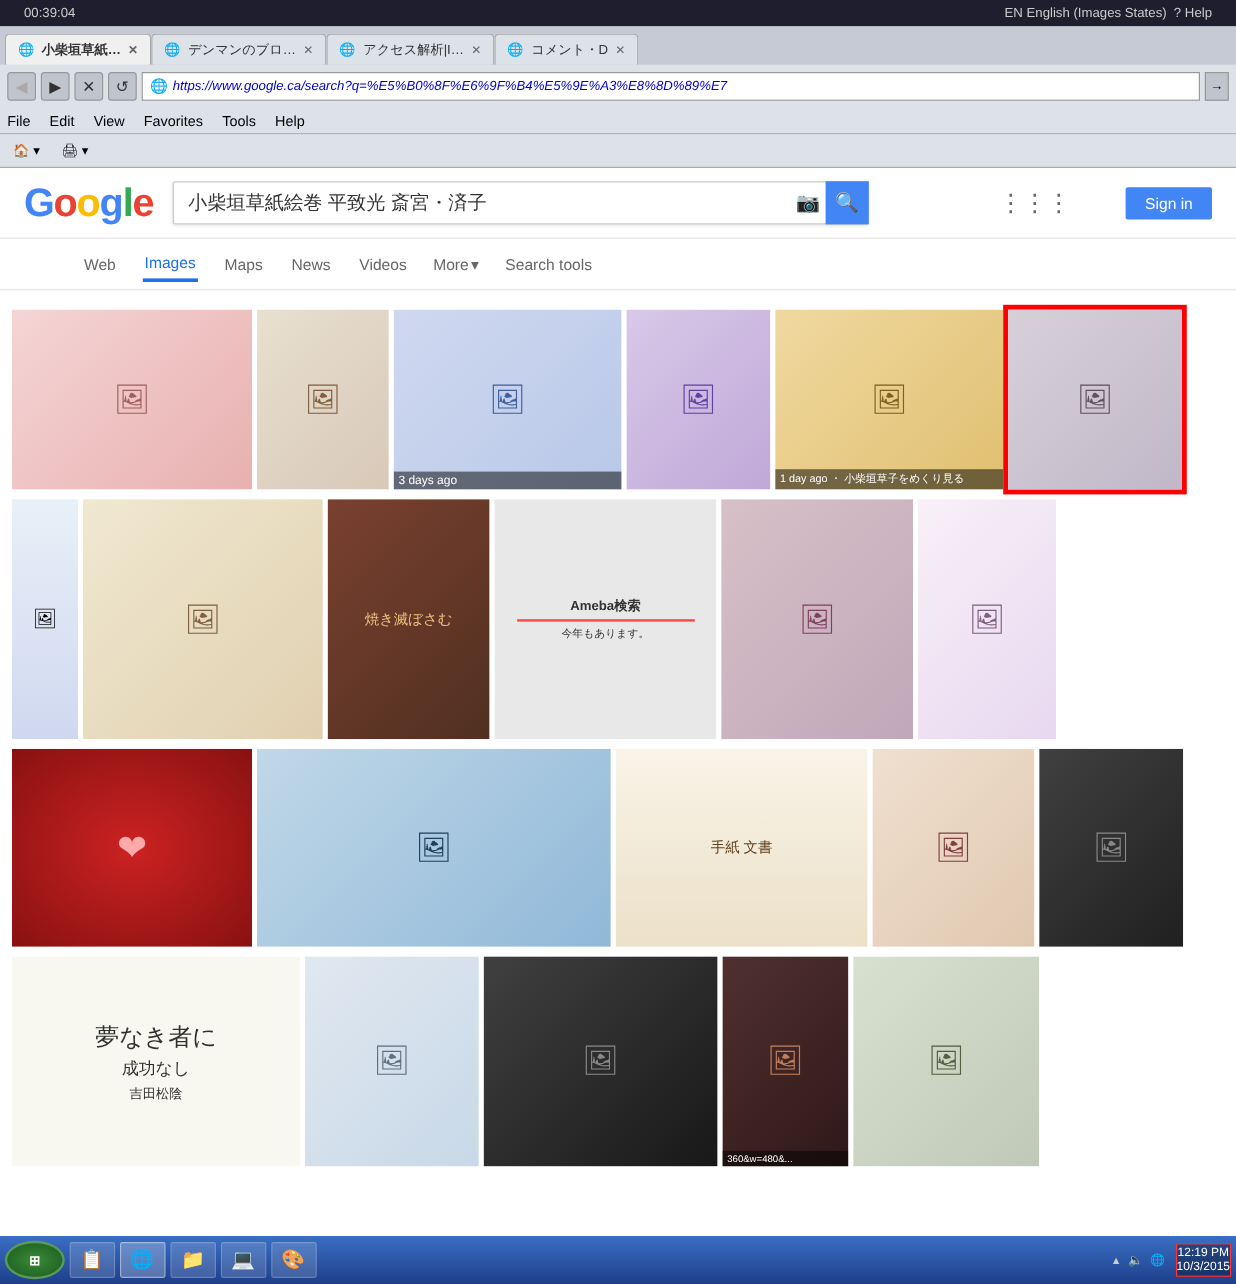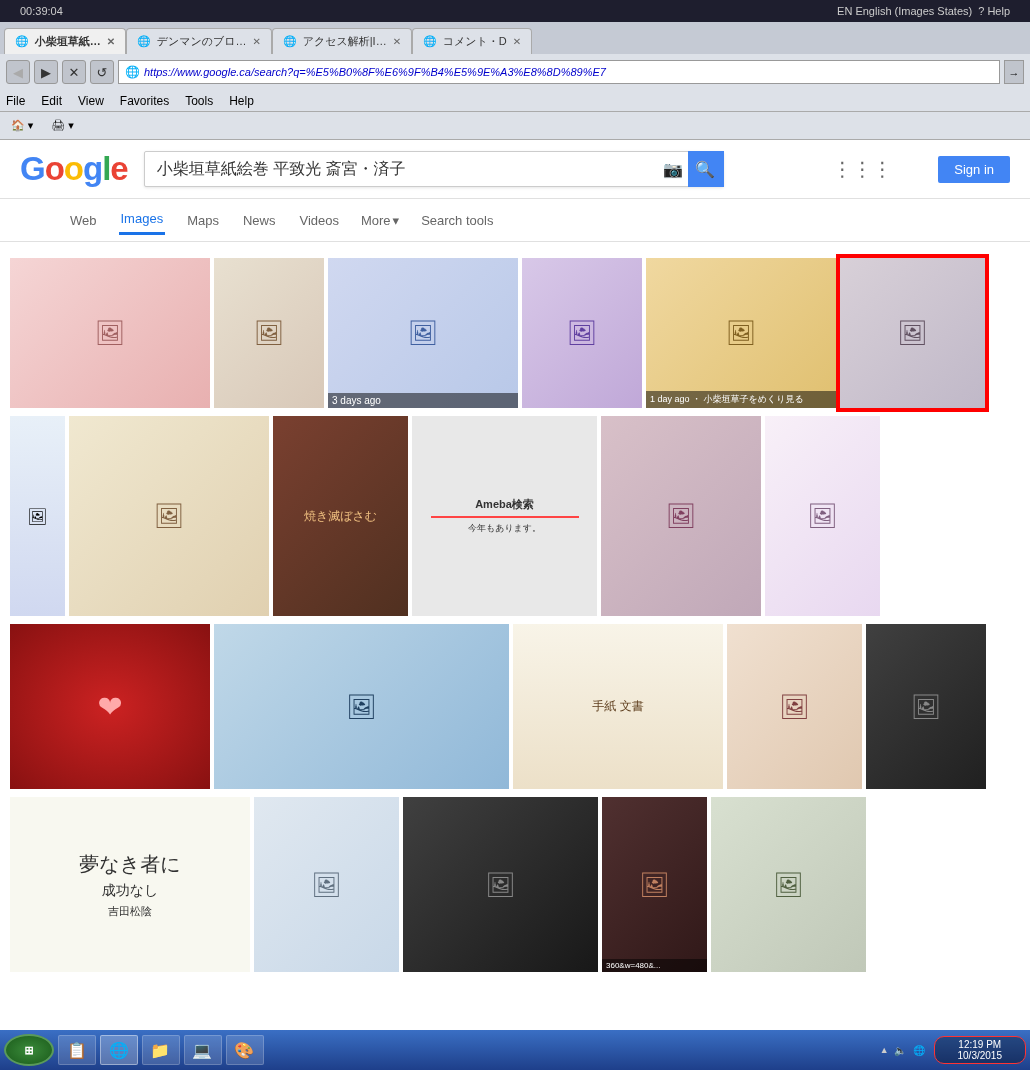--- a/index.html
+++ b/index.html
@@ -292,22 +292,22 @@
     .taskbar-right {
       margin-left: auto;
       display: flex; align-items: center; gap: 8px;
     }
     .sys-tray {
       display: flex; align-items: center; gap: 6px;
       color: white; font-size: 10px;
     }
     .clock {
       background: rgba(0,0,0,0.3);
-      padding: 2px 23px;
-      border-radius: 10px;
+      padding: 2px 0;
+      border-radius: 0;
       border: 1px solid #ff3333;
       color: white;
       font-size: 10px;
       text-align: center;
     }
 
     
     .c-pink { background: #f0d0d0; }
     .c-purple { background: #d0c0e0; }
     .c-blue { background: #c0d0f0; }

